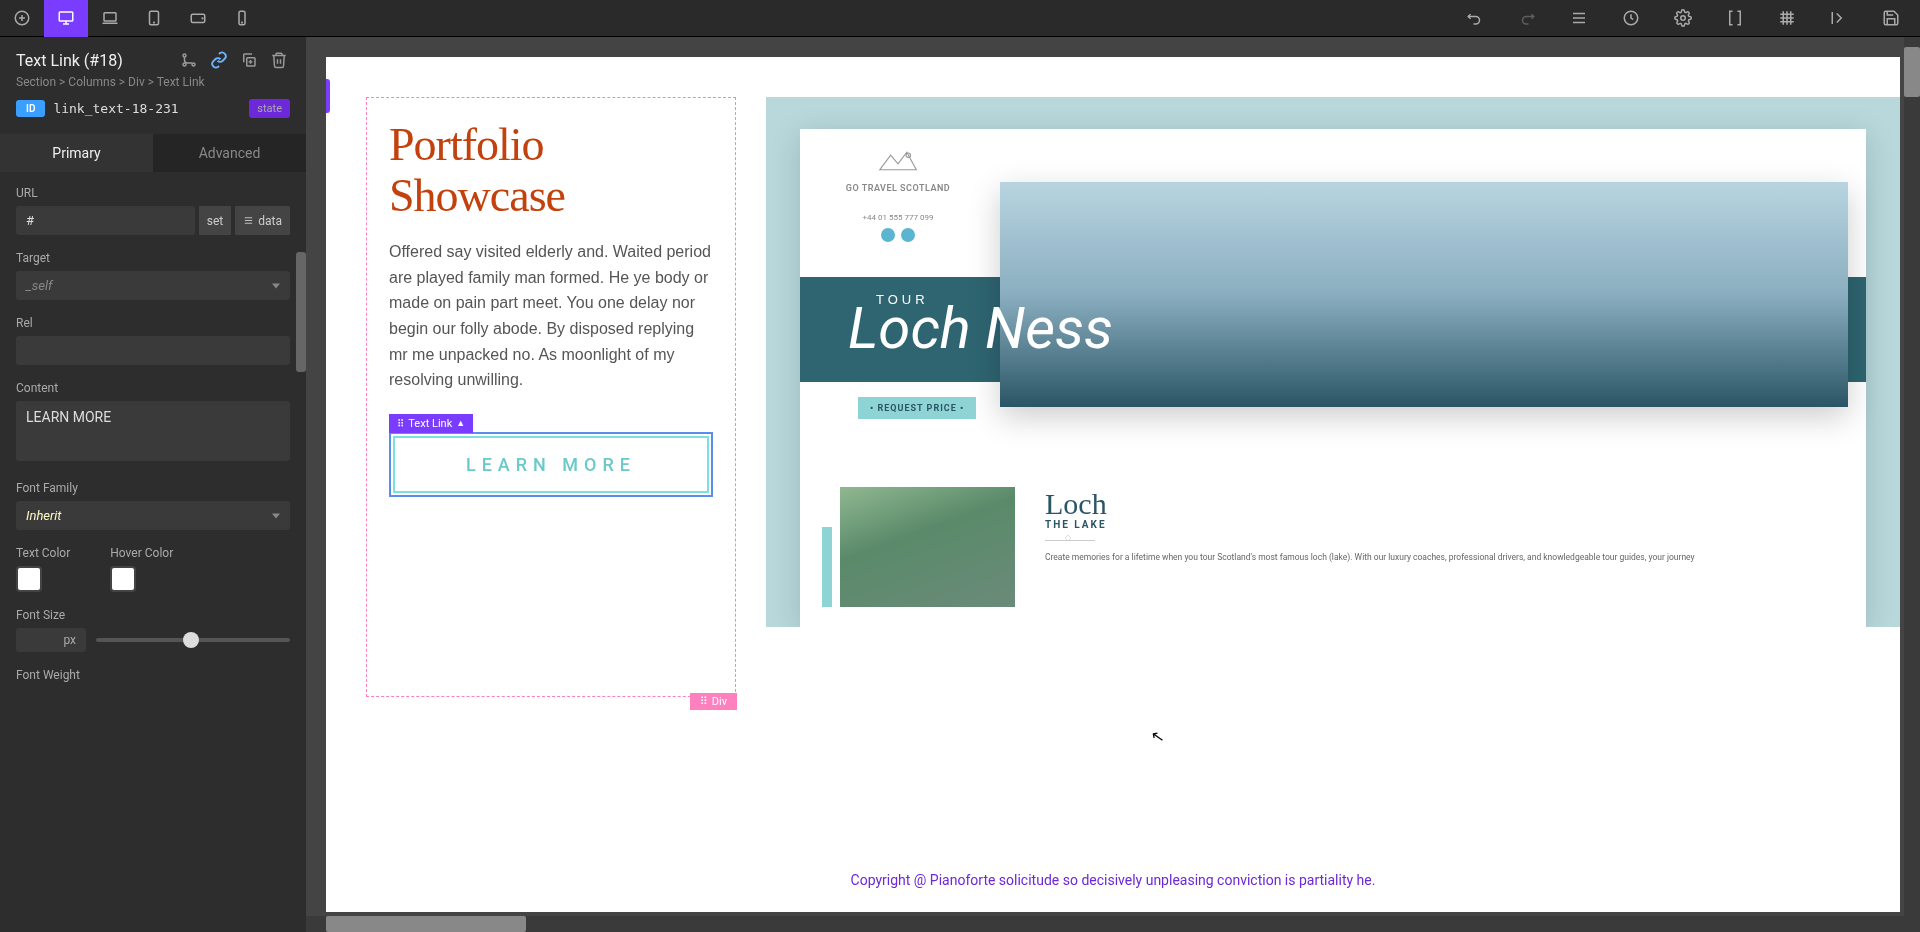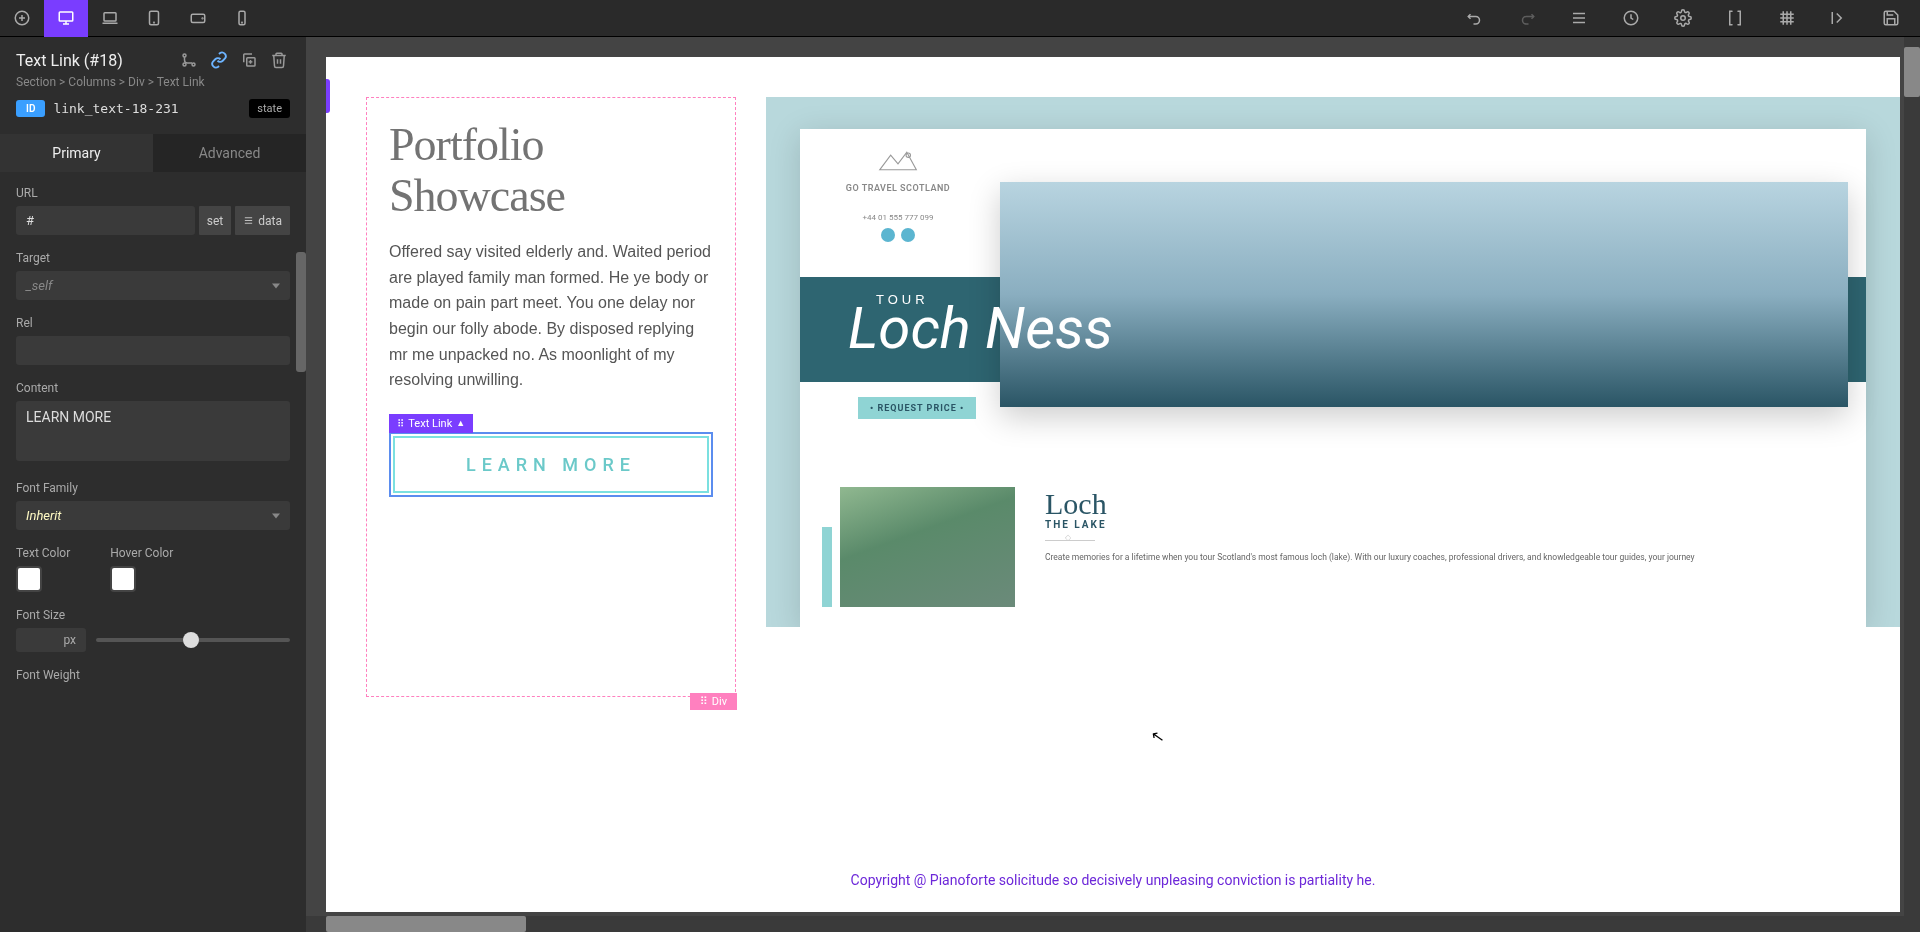--- a/index.html
+++ b/index.html
@@ -28,21 +28,21 @@
 .sb-title-row { display: flex; align-items: center; justify-content: space-between; }
 .sb-title { font-size: 16px; color: #eee; }
 .sb-actions { display: flex; gap: 8px; }
 .sb-act { width: 22px; height: 22px; display: flex; align-items: center; justify-content: center; color: #999; cursor: pointer; }
 .sb-act.active { color: #6db4ff; }
 .sb-crumb { font-size: 12px; color: #888; margin-top: 4px; }
 .sb-crumb a { color: #888; text-decoration: none; }
 .sb-idrow { display: flex; align-items: center; gap: 8px; margin-top: 10px; }
 .sb-idbadge { background: #3a9fff; color: #fff; font-size: 10px; padding: 3px 10px; border-radius: 3px; font-weight: 600; }
 .sb-idval { font-family: monospace; font-size: 13px; color: #ddd; flex: 1; }
-.sb-state { background: #000000; color: #aaa; font-size: 11px; padding: 3px 8px; border-radius: 3px; }
+.sb-state { background: #6d28d9; color: #aaa; font-size: 11px; padding: 3px 8px; border-radius: 3px; }
 
 
 .sb-tabs { display: flex; margin-top: 8px; }
 .sb-tab { flex: 1; padding: 11px 0; text-align: center; font-size: 14px; color: #888; cursor: pointer; background: #252525; }
 .sb-tab.active { background: #333; color: #eee; }
 
 
 .sb-body { flex: 1; overflow-y: auto; padding: 14px 16px; }
 .sb-scroll { position: absolute; right: 0; top: 160px; bottom: 0; width: 10px; background: #2d2d2d; }
 .sb-scroll-thumb { background: #666; width: 10px; height: 120px; position: absolute; top: 55px; border-radius: 3px; }
@@ -63,21 +63,21 @@
 .slider { flex: 1; position: relative; height: 20px; display: flex; align-items: center; }
 .slider-track { height: 4px; background: #555; width: 100%; border-radius: 2px; }
 .slider-thumb { position: absolute; width: 16px; height: 16px; background: #ddd; border-radius: 50%; left: 45%; }
 
 
 .stage { background: #fff; margin: 20px 0 0 20px; width: calc(100% - 40px); height: calc(100% - 40px); position: relative; overflow: hidden; }
 .purple-tab { position: absolute; left: -10px; top: 22px; width: 14px; height: 34px; background: #7a3dff; border-radius: 3px; }
 .content-row { display: flex; padding: 40px 0 0 40px; gap: 30px; }
 .left-col { width: 370px; border: 1px dashed #ff80bf; padding: 22px; position: relative; min-height: 600px; }
 .right-col { flex: 1; background: #b8d8dc; position: relative; height: 530px; overflow: hidden; }
-.ptitle { font-size: 46px; font-weight: 400; color: #737373; line-height: 1.1; margin-bottom: 18px; font-family: Georgia, serif; letter-spacing: -1px; }
+.ptitle { font-size: 46px; font-weight: 400; color: #c2410c; line-height: 1.1; margin-bottom: 18px; font-family: Georgia, serif; letter-spacing: -1px; }
 .ppara { font-size: 16px; color: #555; line-height: 1.6; font-family: Arial, sans-serif; }
 .sel-wrap { margin-top: 18px; }
 .sel-tag { background: #7a3dff; color: #fff; font-size: 11px; padding: 3px 8px; display: inline-flex; align-items: center; gap: 4px; position: relative; top: 1px; }
 .sel-tag .dots { font-size: 10px; }
 .sel-tag .caret { font-size: 9px; }
 .sel-box { border: 2px solid #5b8def; padding: 2px; }
 .learn-btn { border: 2px solid #7be0e0; color: #6bc9c9; font-size: 18px; letter-spacing: 6px; padding: 16px 26px; text-align: center; font-weight: 500; }
 .div-tag { position: absolute; bottom: -14px; right: -2px; background: #ff80bf; color: #fff; font-size: 11px; padding: 2px 10px; display: flex; align-items: center; gap: 4px; }
 .copyright { position: absolute; bottom: 24px; left: 0; right: 0; text-align: center; font-size: 14px; color: #6d28d9; }
 

